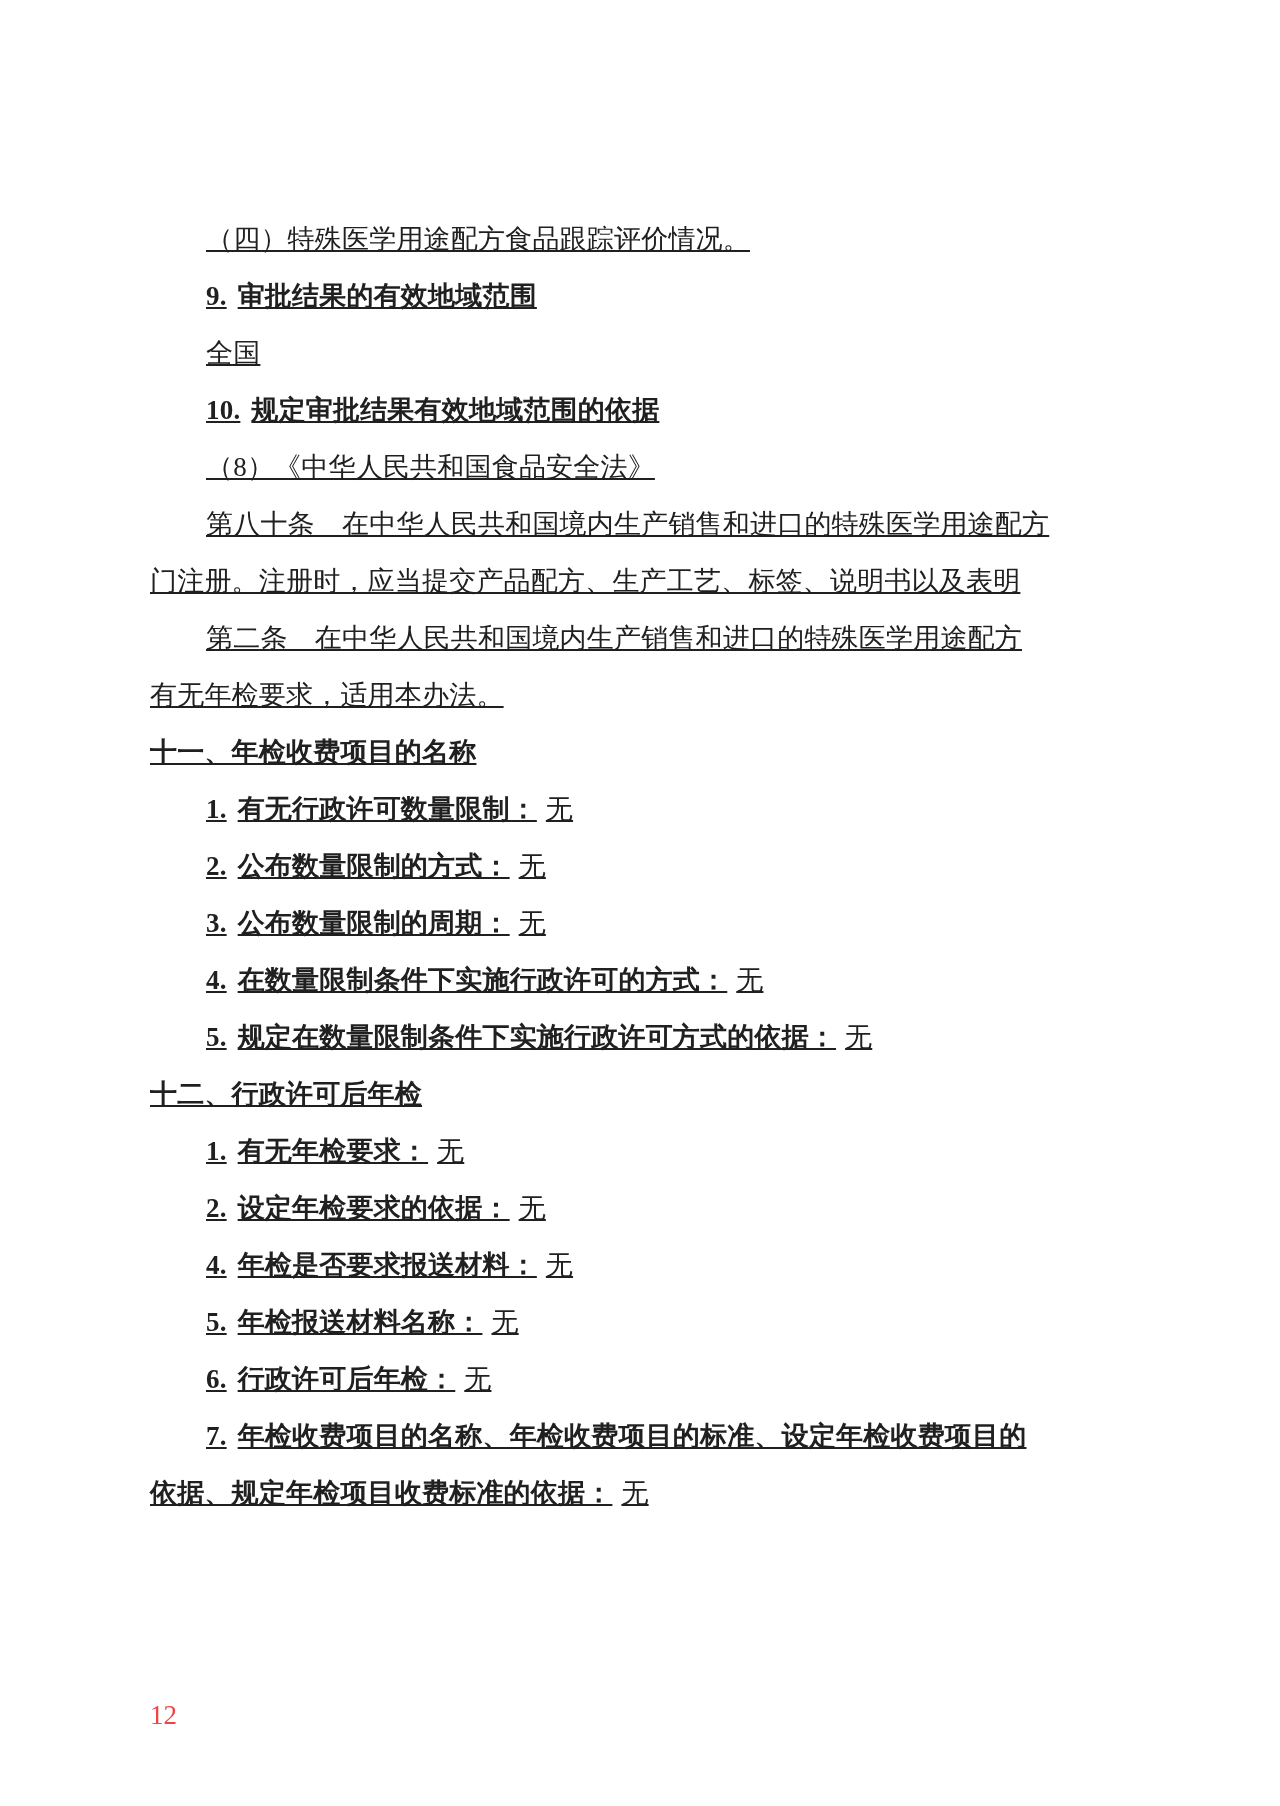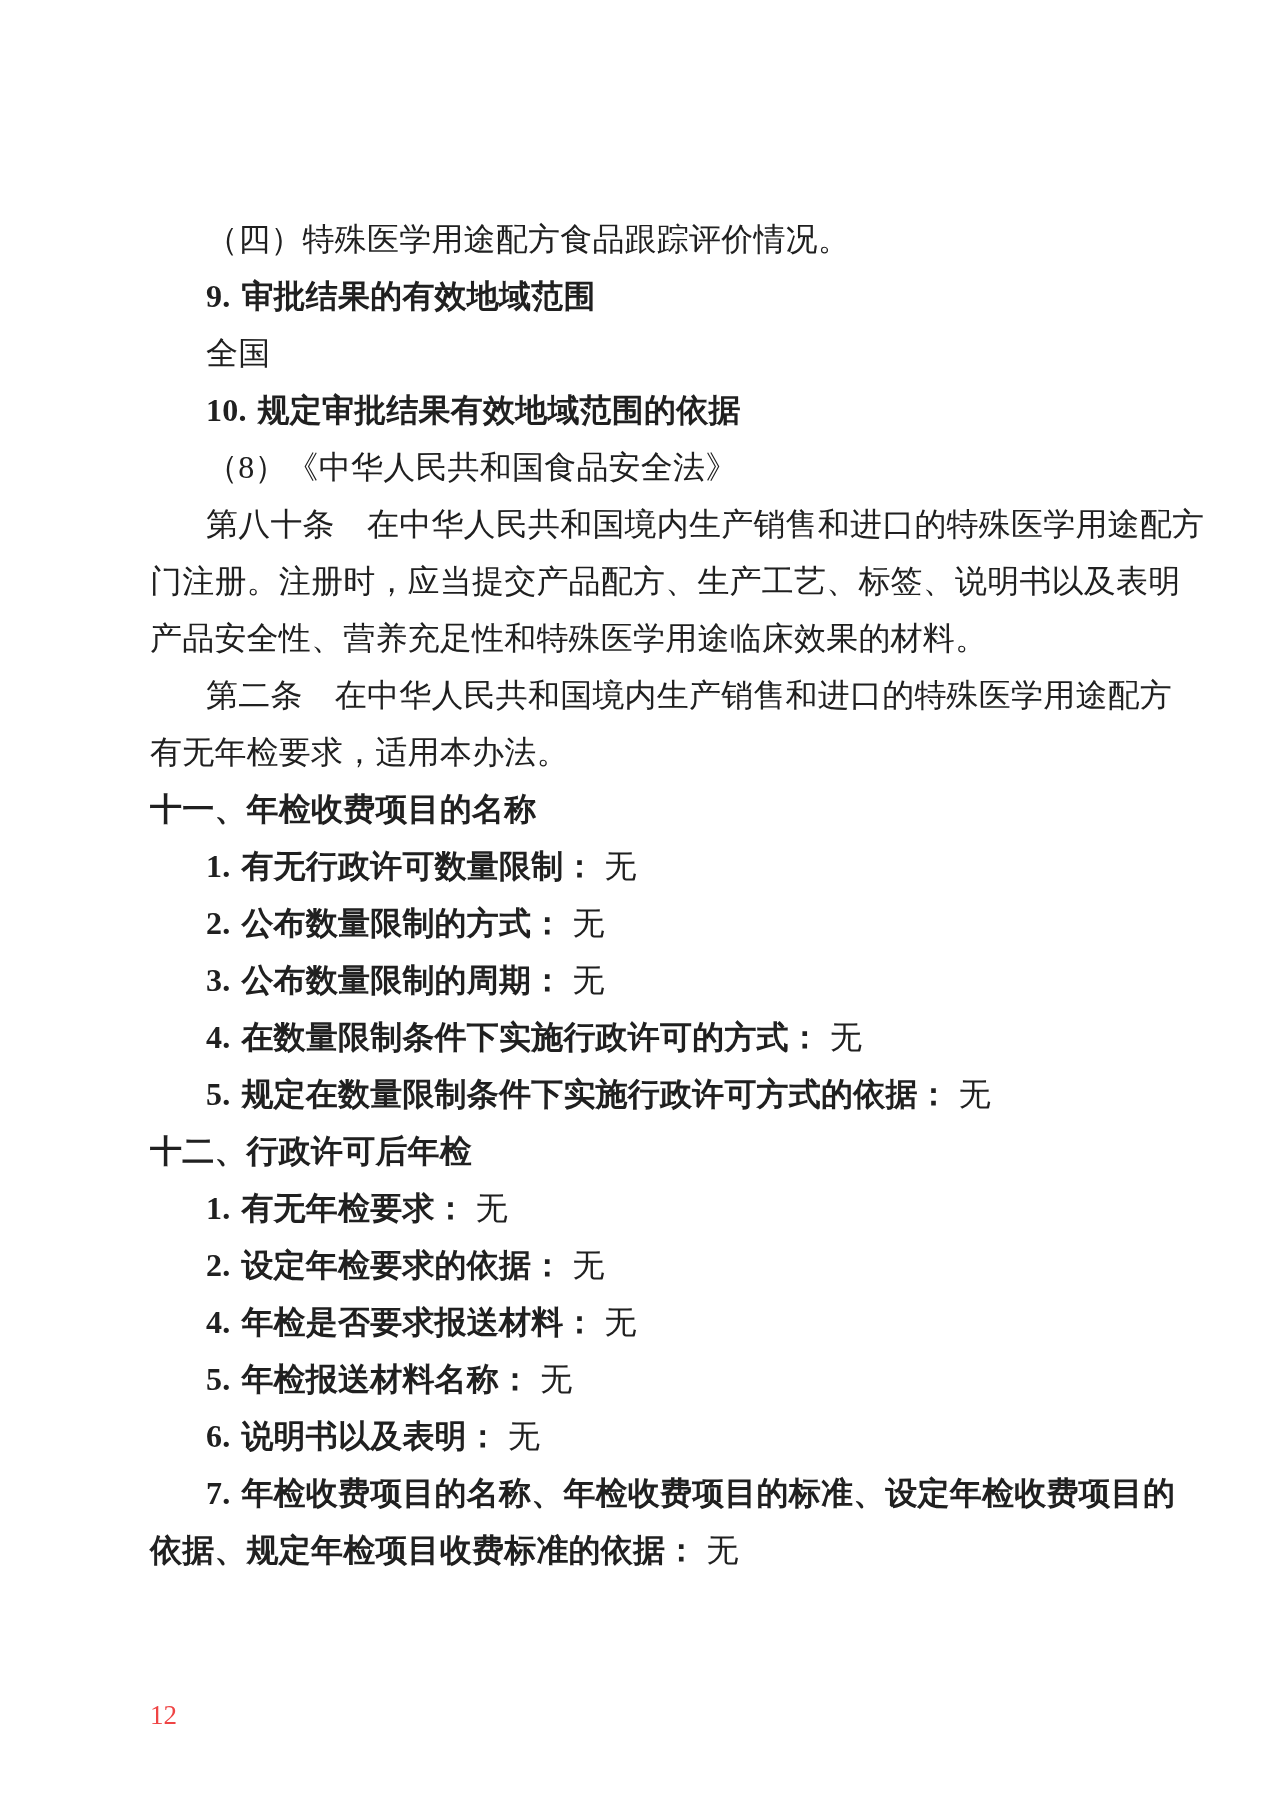--- a/index.html
+++ b/index.html
@@ -17,23 +17,24 @@
   }
   .content {
     position: absolute;
     left: 150px;
     top: 211px;
     width: 960px;
   }
   .ln {
     height: 57px;
     line-height: 57px;
-    font-size: 32px;
+    font-size: 27px;
     white-space: nowrap;
     letter-spacing: 0.2px;
+    text-decoration: underline;
   }
   .ind { padding-left: 56px; }
   .body {
     font-family: "Liberation Serif", "DejaVu Serif", serif;
     font-weight: 400;
   }
   .hd, .sec, .lbl {
     font-family: "Liberation Sans", "DejaVu Sans", sans-serif;
     font-weight: 700;
   }
@@ -67,21 +68,20 @@
 
     <div class="ln ind"><span class="num">9.</span><span class="hd">审批结果的有效地域范围</span></div>
 
     <div class="ln body ind">全国</div>
 
     <div class="ln ind"><span class="num">10.</span><span class="hd">规定审批结果有效地域范围的依据</span></div>
 
     <div class="ln body ind">（8）《中华人民共和国食品安全法》</div>
     <div class="ln body ind">第八十条　在中华人民共和国境内生产销售和进口的特殊医学用途配方</div>
     <div class="ln body">门注册。注册时，应当提交产品配方、生产工艺、标签、说明书以及表明</div>
-    <div class="ln body">产品安全性、营养充足性和特殊医学用途临床效果的材料。</div>
     <div class="ln body ind">第二条　在中华人民共和国境内生产销售和进口的特殊医学用途配方</div>
     <div class="ln body">有无年检要求，适用本办法。</div>
 
     <div class="ln sec">十一、年检收费项目的名称</div>
 
     <div class="ln ind"><span class="num">1.</span><span class="lbl">有无行政许可数量限制：</span><span class="val">无</span></div>
 
     <div class="ln ind"><span class="num">2.</span><span class="lbl">公布数量限制的方式：</span><span class="val">无</span></div>
 
     <div class="ln ind"><span class="num">3.</span><span class="lbl">公布数量限制的周期：</span><span class="val">无</span></div>
@@ -94,21 +94,21 @@
 
     <div class="ln ind"><span class="num">1.</span><span class="lbl">有无年检要求：</span><span class="val">无</span></div>
 
     <div class="ln ind"><span class="num">2.</span><span class="lbl">设定年检要求的依据：</span><span class="val">无</span></div>
 
 
     <div class="ln ind"><span class="num">4.</span><span class="lbl">年检是否要求报送材料：</span><span class="val">无</span></div>
 
     <div class="ln ind"><span class="num">5.</span><span class="lbl">年检报送材料名称：</span><span class="val">无</span></div>
 
-    <div class="ln ind"><span class="num">6.</span><span class="lbl">说明书以及表明：</span><span class="val">无</span></div>
+    <div class="ln ind"><span class="num">6.</span><span class="lbl">行政许可后年检：</span><span class="val">无</span></div>
 
     <div class="ln ind"><span class="num">7.</span><span class="lbl">年检收费项目的名称、年检收费项目的标准、设定年检收费项目的</span></div>
 
     <div class="ln"><span class="lbl">依据、规定年检项目收费标准的依据：</span><span class="val">无</span></div>
 
   </div>
 
   <div class="pageno">12</div>
 </div>
 

